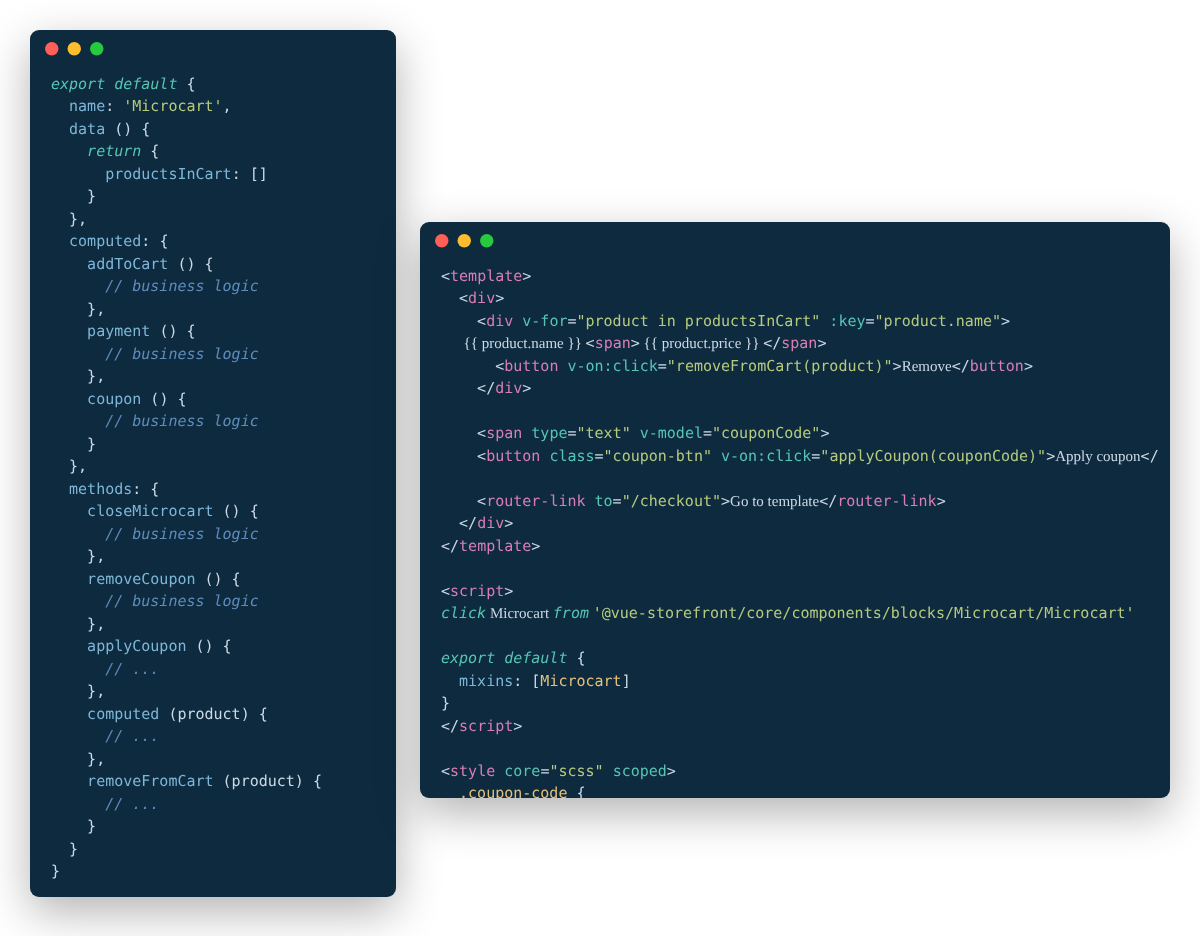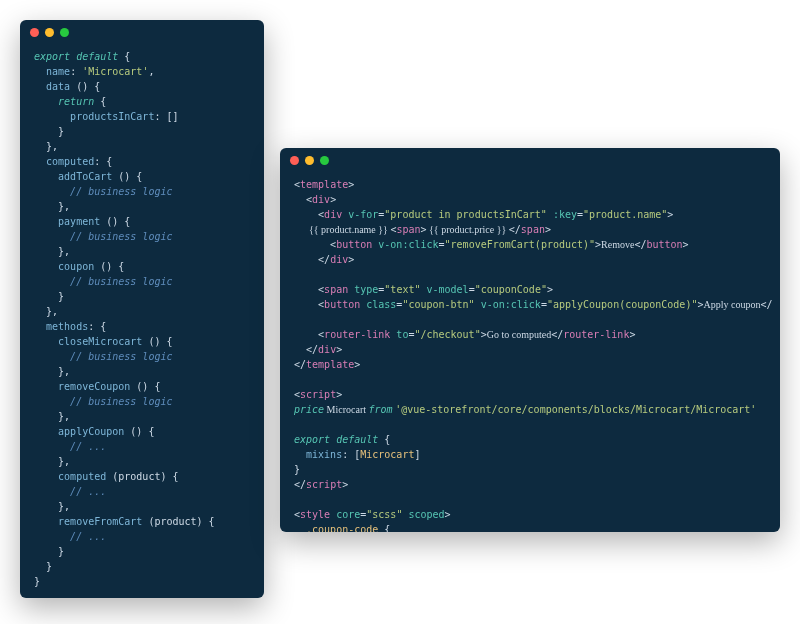--- a/index.html
+++ b/index.html
@@ -112,26 +112,26 @@
   <div class="code-body"><span class="c-punct">&lt;</span><span class="c-tag">template</span><span class="c-punct">&gt;</span>
 <span class="c-punct">  &lt;</span><span class="c-tag">div</span><span class="c-punct">&gt;</span>
 <span class="c-punct">    &lt;</span><span class="c-tag">div</span><span class="c-attr"> v-for</span><span class="c-punct">=</span><span class="c-attrval">"product in productsInCart"</span><span class="c-attr"> :key</span><span class="c-punct">=</span><span class="c-attrval">"product.name"</span><span class="c-punct">&gt;</span>
 <span class="c-text">      {{ product.name }} </span><span class="c-punct">&lt;</span><span class="c-tag">span</span><span class="c-punct">&gt;</span><span class="c-text"> {{ product.price }} </span><span class="c-punct">&lt;/</span><span class="c-tag">span</span><span class="c-punct">&gt;</span>
 <span class="c-punct">      &lt;</span><span class="c-tag">button</span><span class="c-attr"> v-on:click</span><span class="c-punct">=</span><span class="c-attrval">"removeFromCart(product)"</span><span class="c-punct">&gt;</span><span class="c-text">Remove</span><span class="c-punct">&lt;/</span><span class="c-tag">button</span><span class="c-punct">&gt;</span>
 <span class="c-punct">    &lt;/</span><span class="c-tag">div</span><span class="c-punct">&gt;</span>
 <span></span>
 <span class="c-punct">    &lt;</span><span class="c-tag">span</span><span class="c-attr"> type</span><span class="c-punct">=</span><span class="c-attrval">"text"</span><span class="c-attr"> v-model</span><span class="c-punct">=</span><span class="c-attrval">"couponCode"</span><span class="c-punct">&gt;</span>
 <span class="c-punct">    &lt;</span><span class="c-tag">button</span><span class="c-attr"> class</span><span class="c-punct">=</span><span class="c-attrval">"coupon-btn"</span><span class="c-attr"> v-on:click</span><span class="c-punct">=</span><span class="c-attrval">"applyCoupon(couponCode)"</span><span class="c-punct">&gt;</span><span class="c-text">Apply coupon</span><span class="c-punct">&lt;/</span>
 <span></span>
-<span class="c-punct">    &lt;</span><span class="c-tag">router-link</span><span class="c-attr"> to</span><span class="c-punct">=</span><span class="c-attrval">"/checkout"</span><span class="c-punct">&gt;</span><span class="c-text">Go to computed</span><span class="c-punct">&lt;/</span><span class="c-tag">router-link</span><span class="c-punct">&gt;</span>
+<span class="c-punct">    &lt;</span><span class="c-tag">router-link</span><span class="c-attr"> to</span><span class="c-punct">=</span><span class="c-attrval">"/checkout"</span><span class="c-punct">&gt;</span><span class="c-text">Go to template</span><span class="c-punct">&lt;/</span><span class="c-tag">router-link</span><span class="c-punct">&gt;</span>
 <span class="c-punct">  &lt;/</span><span class="c-tag">div</span><span class="c-punct">&gt;</span>
 <span class="c-punct">&lt;/</span><span class="c-tag">template</span><span class="c-punct">&gt;</span>
 <span></span>
 <span class="c-punct">&lt;</span><span class="c-tag">script</span><span class="c-punct">&gt;</span>
-<span class="c-keyword">price</span><span class="c-text"> Microcart </span><span class="c-keyword">from</span><span class="c-text"> </span><span class="c-string">'@vue-storefront/core/components/blocks/Microcart/Microcart'</span>
+<span class="c-keyword">click</span><span class="c-text"> Microcart </span><span class="c-keyword">from</span><span class="c-text"> </span><span class="c-string">'@vue-storefront/core/components/blocks/Microcart/Microcart'</span>
 <span></span>
 <span class="c-keyword">export default</span><span class="c-punct"> {</span>
 <span class="c-prop">  mixins</span><span class="c-punct">: [</span><span class="c-classname">Microcart</span><span class="c-punct">]</span>
 <span class="c-punct">}</span>
 <span class="c-punct">&lt;/</span><span class="c-tag">script</span><span class="c-punct">&gt;</span>
 <span></span>
 <span class="c-punct">&lt;</span><span class="c-tag">style</span><span class="c-attr"> core</span><span class="c-punct">=</span><span class="c-attrval">"scss"</span><span class="c-attr"> scoped</span><span class="c-punct">&gt;</span>
 <span class="c-classname">  .coupon-code</span><span class="c-punct"> {</span>
 
 

